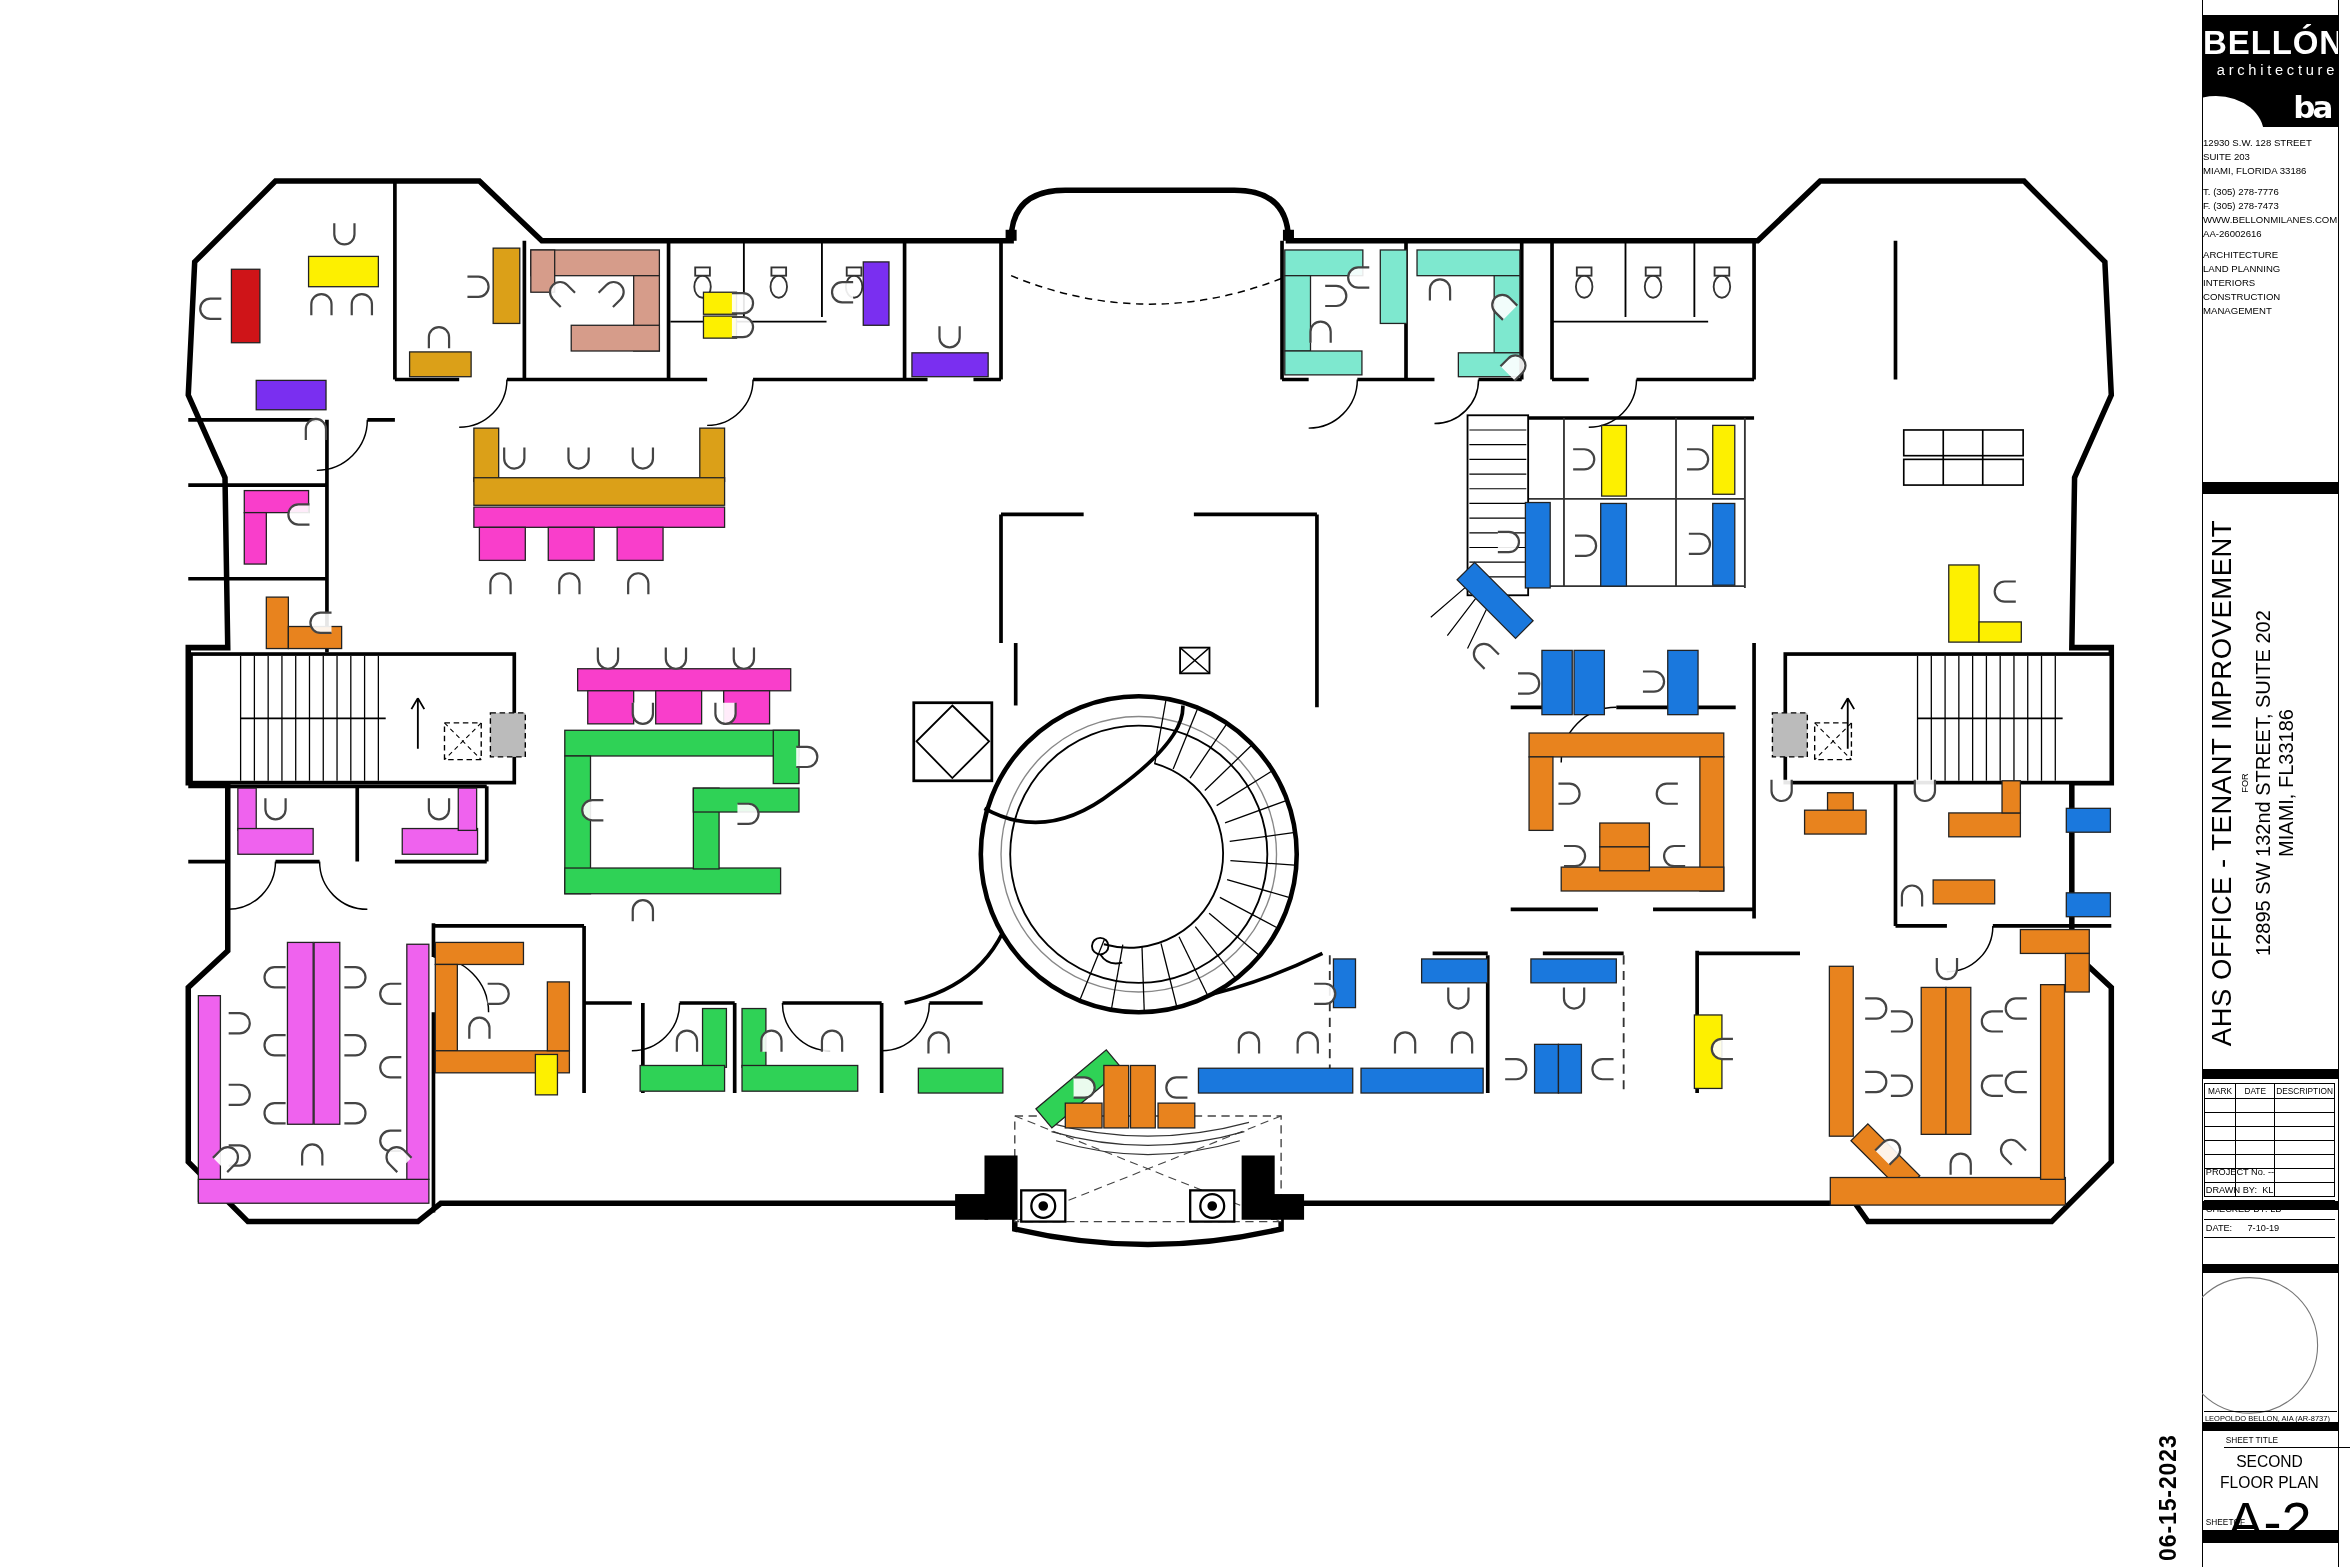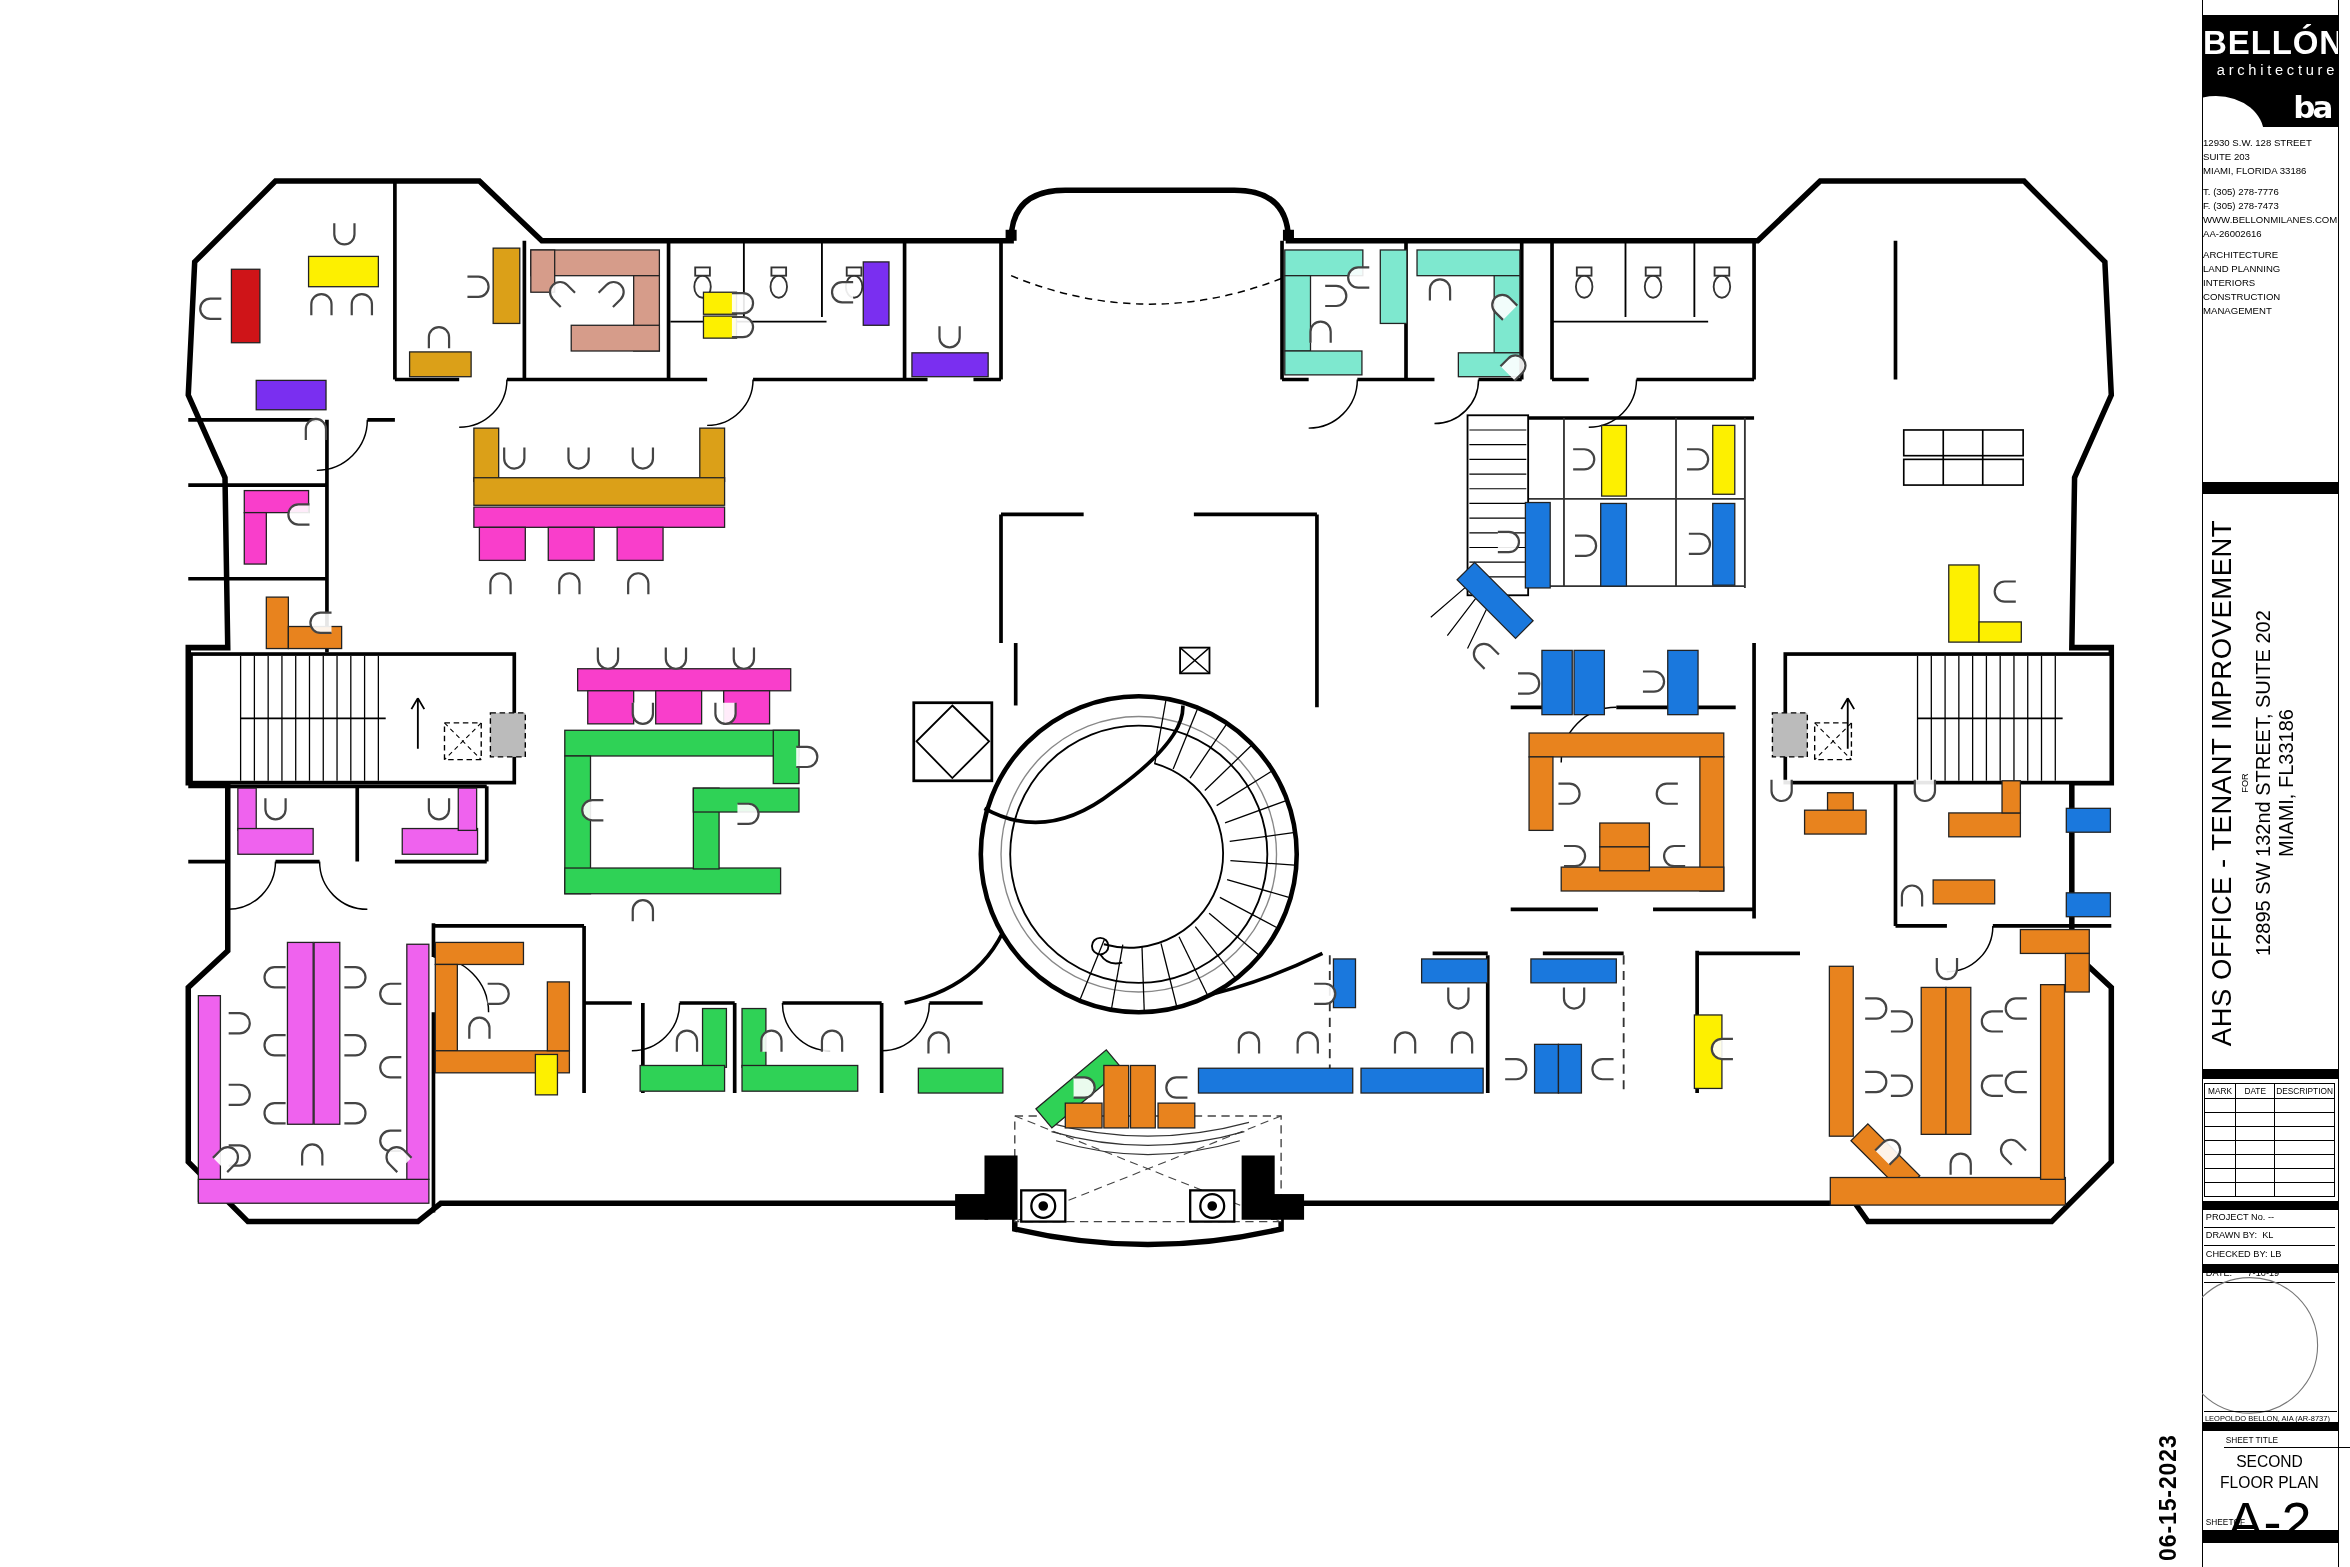--- a/index.html
+++ b/index.html
@@ -32,21 +32,21 @@
   .firm-ad{text-align:left;font-size:9.6px;line-height:1.45;padding-top:9.2px;}
   .firm-ad .gap{height:7.3px;}
   .vtitle{position:absolute;left:2206px;top:1067px;width:568px;transform:rotate(-90deg);transform-origin:left top;
           text-align:center;}
   .vtitle .main{font-size:27.5px;letter-spacing:0.5px;white-space:nowrap;}
   .vtitle .for{font-size:9.2px;margin:1.8px 0;}
   .vtitle .ad{font-size:20px;white-space:nowrap;}
   .rev{position:absolute;left:2204px;top:1083px;width:131px;border-collapse:collapse;}
   .rev th{border:0.9px solid #000;font-size:8.3px;font-weight:normal;height:13.8px;padding:0;margin-left:20px;}
   .rev td{border:0.9px solid #000;height:13px;padding:0;font-size:8.3px;}
-  .info{position:absolute;left:2204px;top:1209px;width:131px;font-size:9.2px;}
+  .info{position:absolute;left:2204px;top:1164px;width:131px;font-size:9.2px;}
   .info .row{border-bottom:0.9px solid #000;padding:2.8px 1.8px 1.8px 1.8px;height:13px;}
   .stamp{position:absolute;left:2202px;top:1273px;width:135px;height:142px;overflow:hidden;}
   .arch-row{position:absolute;left:2204px;top:1411px;width:131px;font-size:7.5px;border-top:0.9px solid #000;border-bottom:0.9px solid #000;padding:1.8px 0.9px;}
   .st-label{position:absolute;left:2204px;top:1433px;width:131px;font-size:8.3px;padding:1.8px;border-bottom:1.8px solid #000;margin-left:20px;}
   .st-box{position:absolute;left:2204px;top:1449px;width:131px;text-align:center;}
   .st-box .t1{font-size:15.6px;margin-top:3.7px;line-height:1.15;}
   .st-box .num{font-size:54px;margin-top:2px;line-height:1;}
   .sheet-of{position:absolute;left:2204px;top:1517px;width:131px;font-size:8.3px;display:flex;justify-content:flex-start;padding:0 5.5px 0 1.8px;box-sizing:border-box;}
   .bar-b1{position:absolute;left:2202px;top:1069px;width:137px;height:10px;background:#000;}
   .bar-b2{position:absolute;left:2202px;top:1201px;width:137px;height:9.2px;background:#000;}

